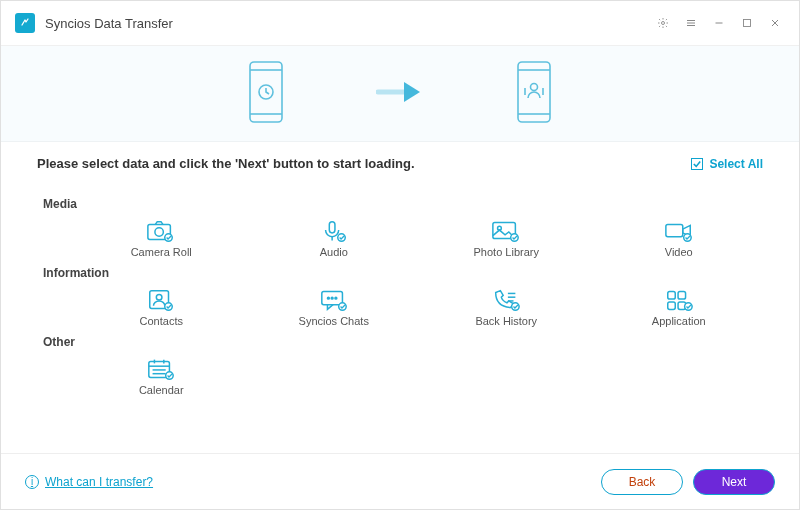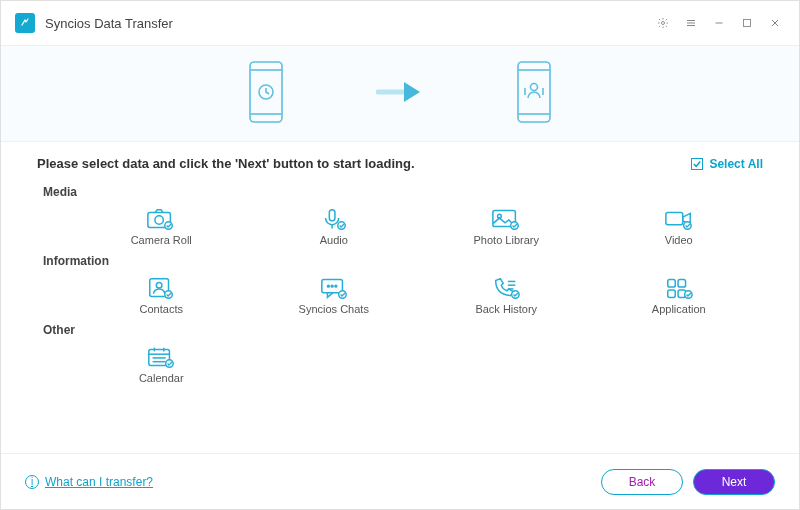--- a/index.html
+++ b/index.html
@@ -53,21 +53,21 @@
   .arrow-icon { color: #45b8dc; }
   .content {
     flex: 1;
     padding: 14px 36px 0 36px;
     overflow: hidden;
   }
   .instruction-row {
     display: flex;
     align-items: center;
     justify-content: space-between;
-    margin-bottom: 14px;
+    margin-bottom: 26px;
   }
   .instruction {
     font-size: 13px;
     font-weight: 700;
     color: #333;
   }
   .select-all {
     display: flex;
     align-items: center;
     gap: 6px;
@@ -140,21 +140,21 @@
     border-radius: 14px;
     font-size: 12px;
     display: flex;
     align-items: center;
     justify-content: center;
     margin-left: 10px;
     cursor: pointer;
   }
   .btn-back {
     border: 1.5px solid #0ea3cf;
-    color: #a21caf;
+    color: #c2410c;
     background: #fff;
   }
   .btn-next {
     border: 1.5px solid #0ea3cf;
     background: #6d28d9;
     color: #fff;
   }
 </style>
 </head>
 <body>

